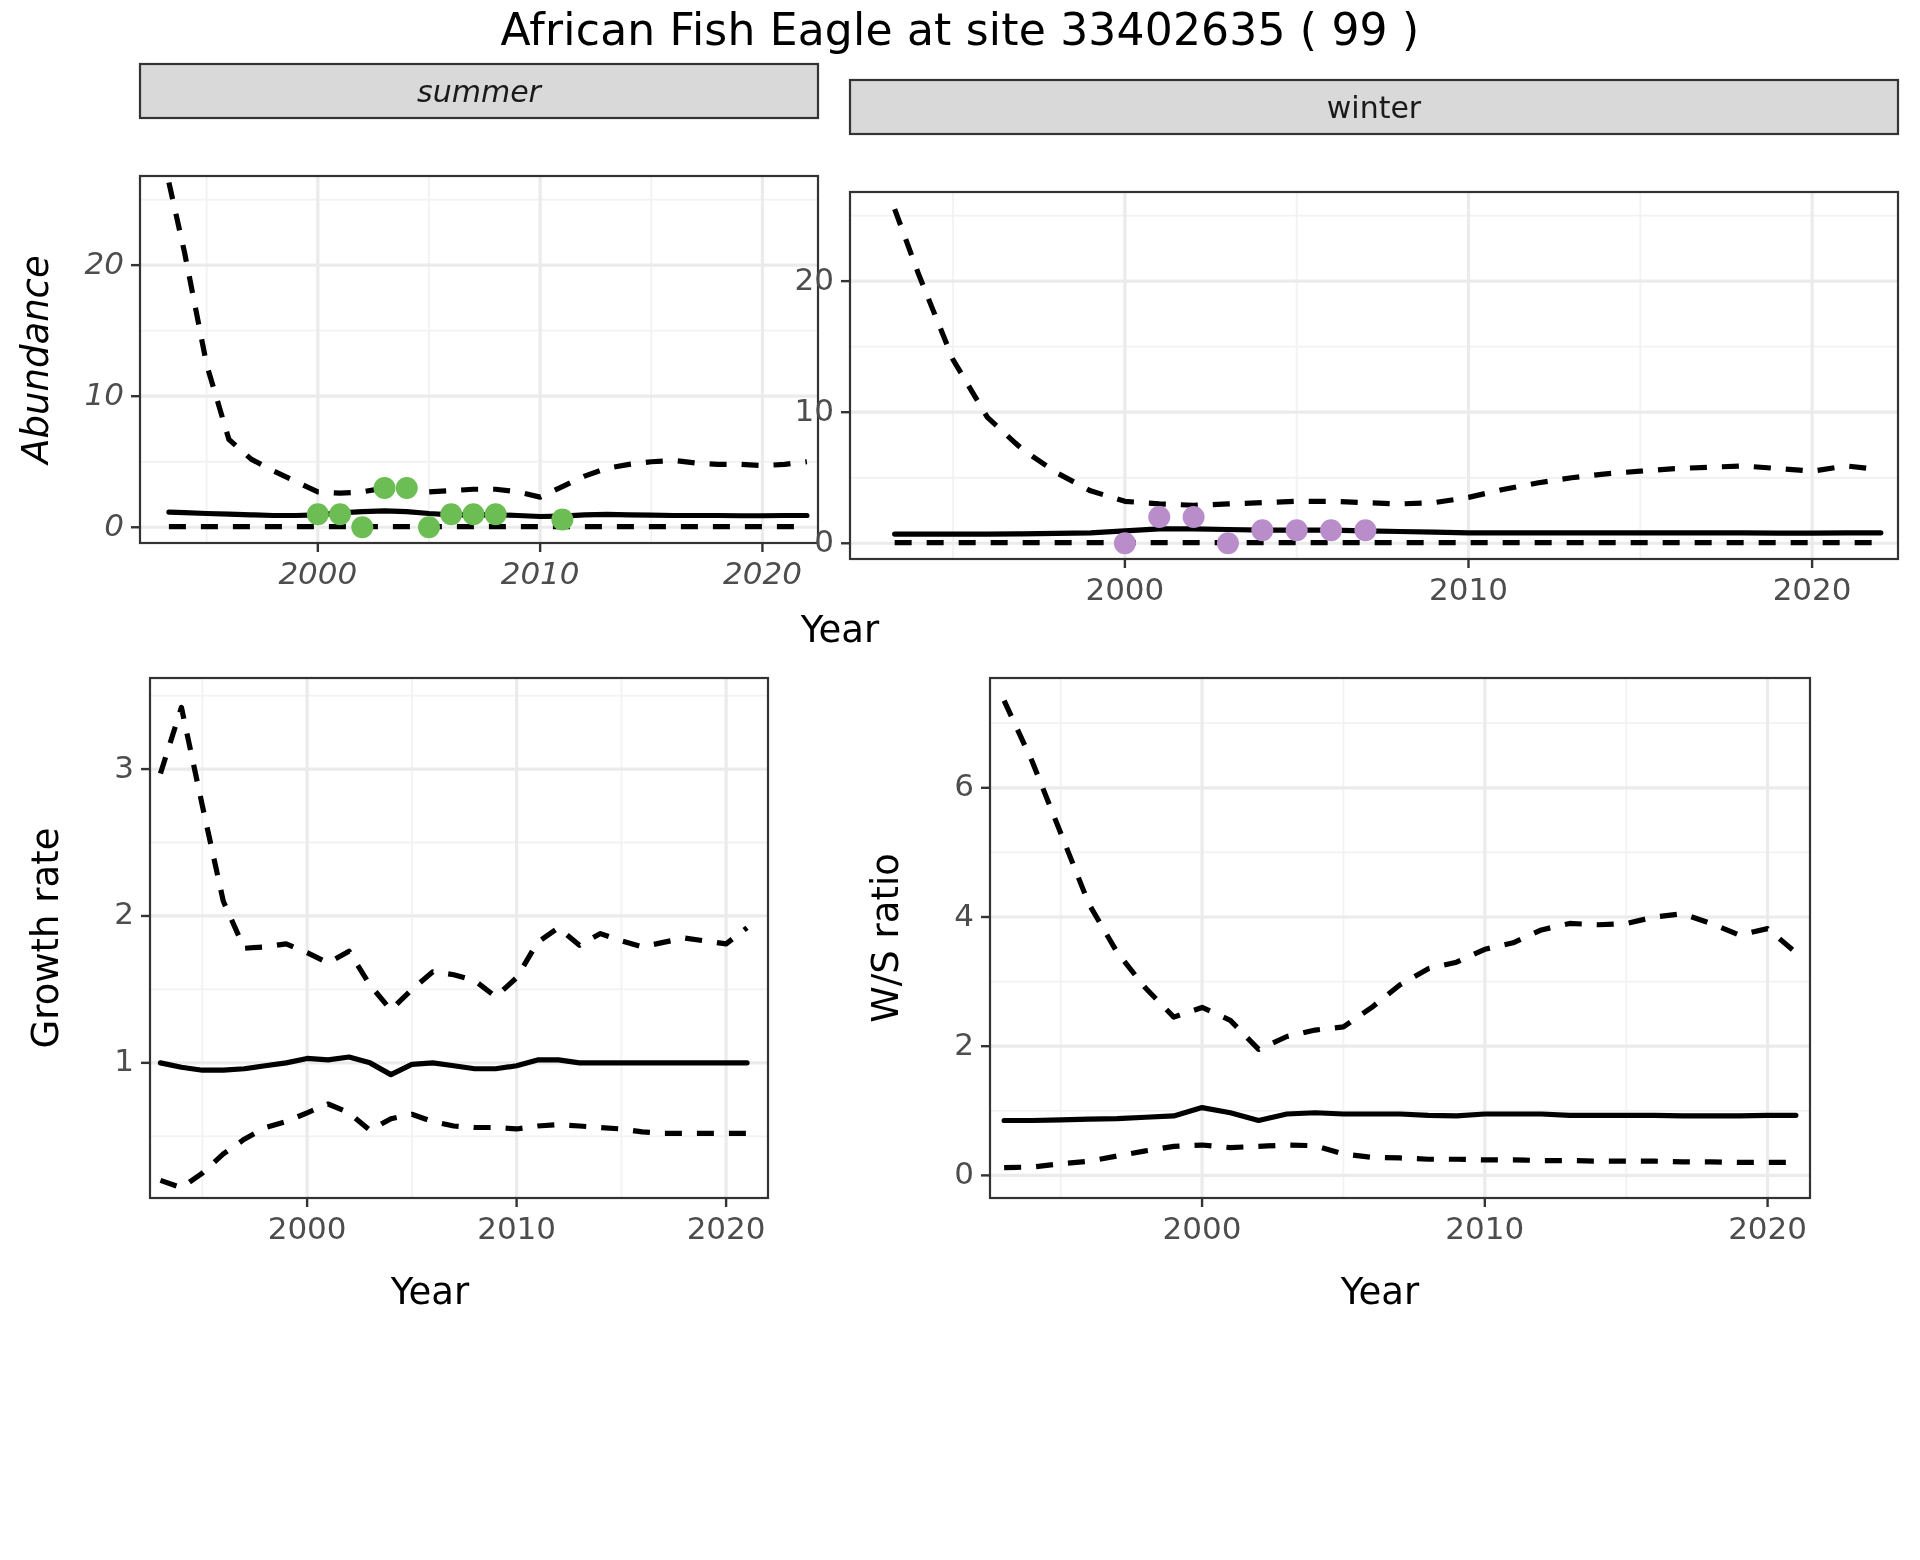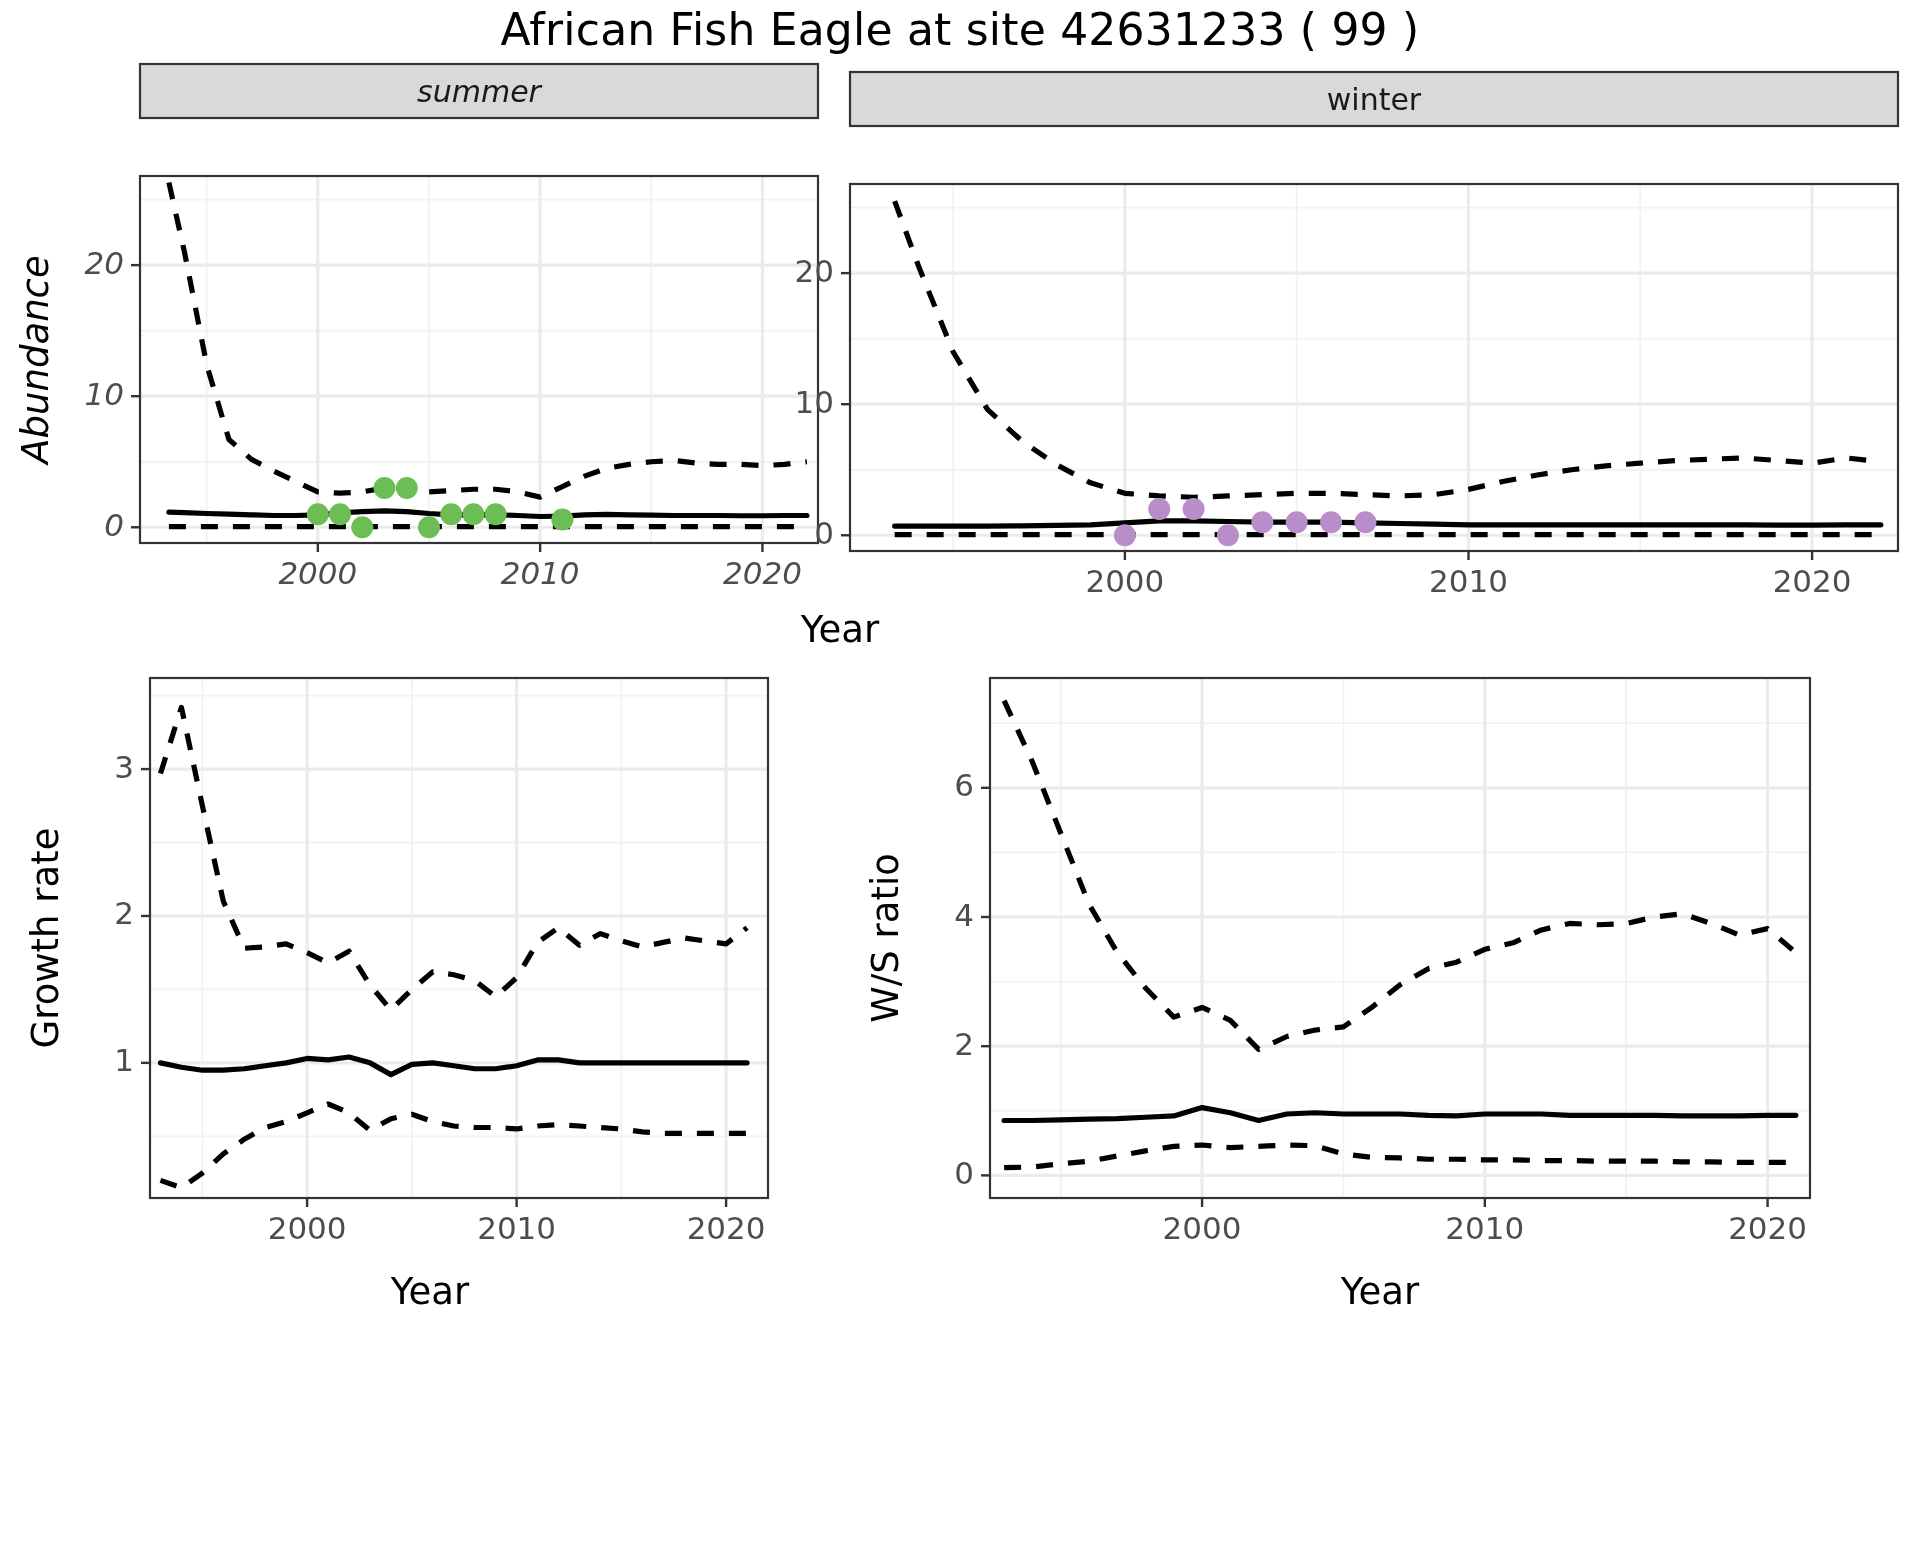--- a/index.html
+++ b/index.html
@@ -45,21 +45,21 @@
   .axis-title { font-size: 37px; fill: #000000; text-anchor: middle; }
   .series-line-solid { fill: none; stroke: #000000; stroke-width: 5.2; stroke-linecap: round; stroke-linejoin: round; }
   .series-line-dashed { fill: none; stroke: #000000; stroke-width: 5.2; stroke-linecap: butt; stroke-linejoin: round; stroke-dasharray: 17 15; }
   .obs-point { stroke: none; }
 </style>
 </head>
 <body>
 
 <div id="figure">
 
-  <div id="main-title">African Fish Eagle at site 42631233 ( 99 )</div>
+  <div id="main-title">African Fish Eagle at site 33402635 ( 99 )</div>
 
   <div class="panel-block" style="left:0px; top:60px;font-style:italic;">
   <svg width="840" height="545">
         <rect x="140" y="4" width="678" height="54" class="strip-rect"></rect>
         <text x="479" y="33" class="strip-label">summer</text>
         <rect x="140" y="116" width="678" height="367" class="panel-bg"></rect>
         <defs>
           <clipPath id="clip-abundance-summer">
             <rect x="140" y="116" width="678" height="367"></rect>
           </clipPath>
@@ -105,21 +105,21 @@
           <text x="124" y="467.27142857142854" class="tick-label tick-label-y">0</text>
           <line x1="131" y1="336.20000000000005" x2="140" y2="336.20000000000005" class="tick-mark"></line>
           <text x="124" y="336.20000000000005" class="tick-label tick-label-y">10</text>
           <line x1="131" y1="205.12857142857143" x2="140" y2="205.12857142857143" class="tick-mark"></line>
           <text x="124" y="205.12857142857143" class="tick-label tick-label-y">20</text>
         </g>
         <text x="48" y="299.5" transform="rotate(-90 48 299.5)" class="axis-title">Abundance</text>
       </svg>
     </div>
 
-  <div class="panel-block" style="left:840px; top:68px;">
+  <div class="panel-block" style="left:840px; top:76px;">
   <svg width="1080" height="545">
         <rect x="10" y="4" width="1048" height="54" class="strip-rect"></rect>
         <text x="534" y="33" class="strip-label">winter</text>
         <rect x="10" y="116" width="1048" height="367" class="panel-bg"></rect>
         <defs>
           <clipPath id="clip-abundance-winter">
             <rect x="10" y="116" width="1048" height="367"></rect>
           </clipPath>
         </defs>
         <g>

